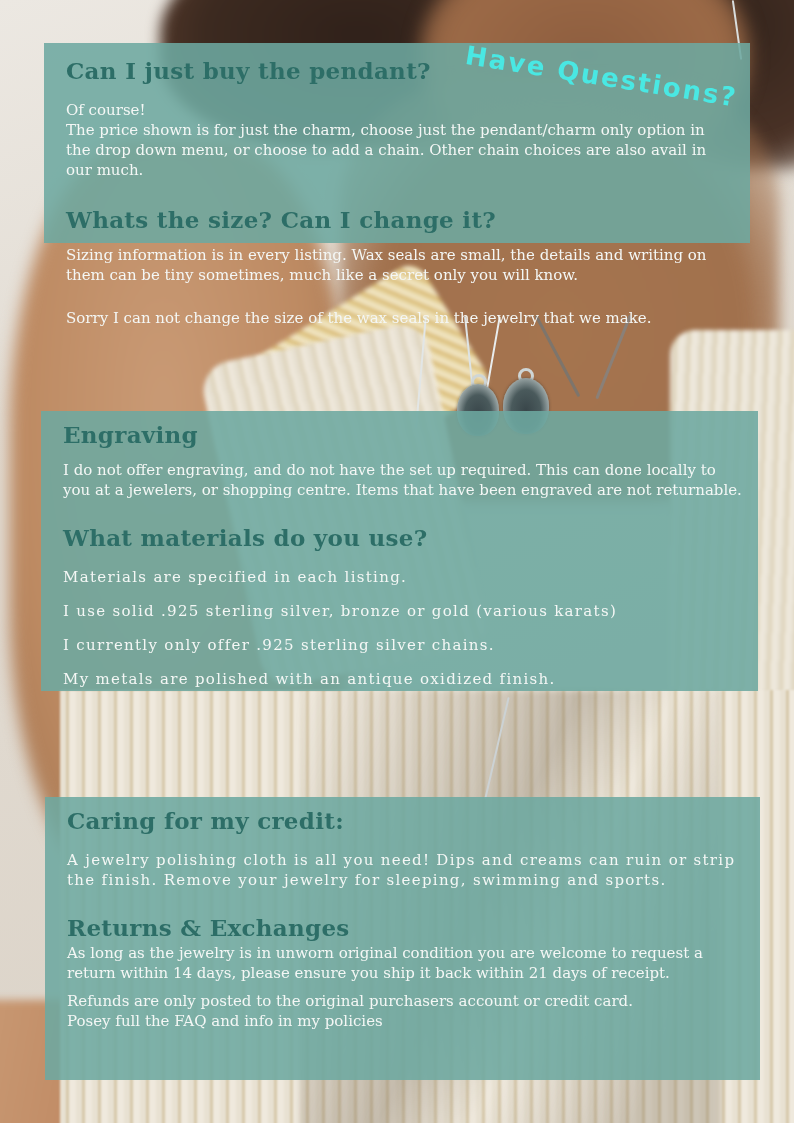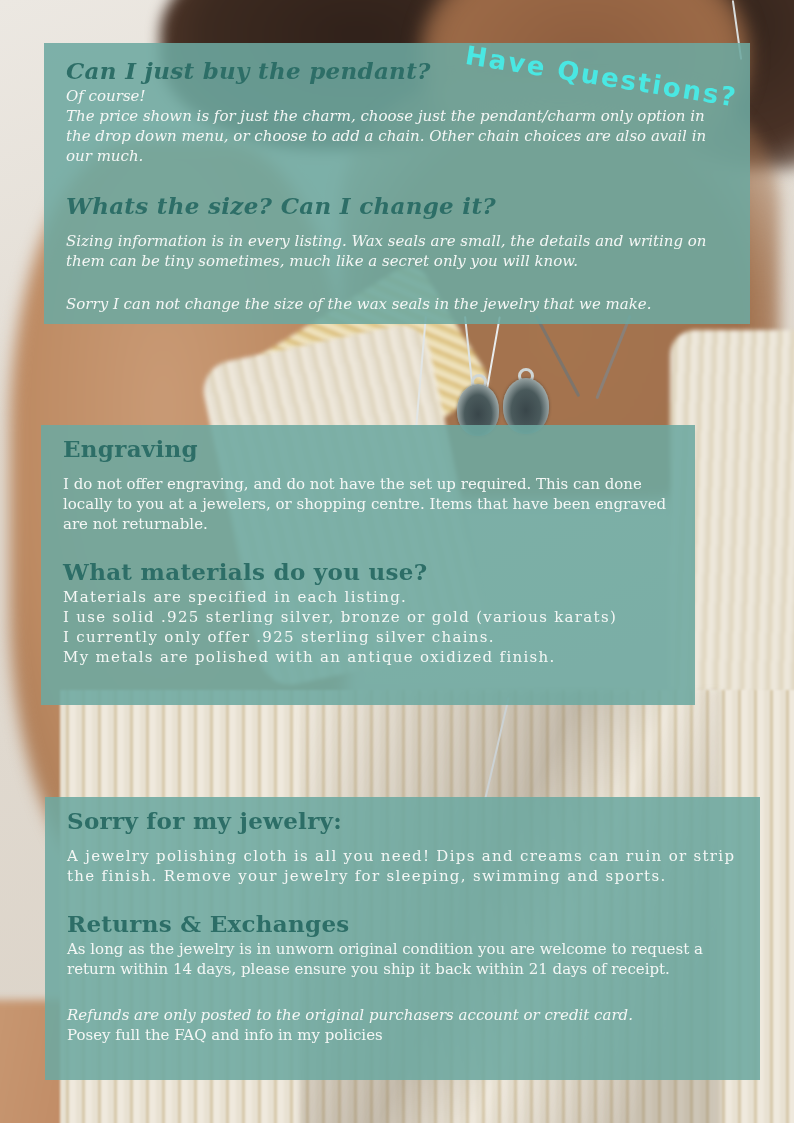--- a/index.html
+++ b/index.html
@@ -81,33 +81,33 @@
   }
   .bail{
     width:10px; height:10px; border-radius:50%;
     border:3px solid #cfd6d6; background:transparent;
   }
   
   .panel{
     position:absolute; background:var(--panel-color); color:var(--body-color);
     padding:0 16px 0 22px; box-sizing:border-box; z-index:3;
   }
-  .panel-top{left:44px; top:43px; width:706px; height:281px;font-style:italic;}
-  .panel-mid{left:41px; top:425px; width:654px; height:280px;}
+  .panel-top{left:44px; top:43px; width:706px; height:200px;}
+  .panel-mid{left:41px; top:411px; width:717px; height:280px;}
   .panel-bot{left:45px; top:797px; width:715px; height:283px;}
   h2{
     font-size:23px; line-height:1.25; font-weight:600; letter-spacing:0.3px;
     color:var(--heading-color); margin:0;
     font-family:"DejaVu Serif","Liberation Serif",serif;
   }
-  .pt-1{padding-top:14px;} .mt-6{margin-top:0;} .mt-10{margin-top:10px;}
+  .pt-1{padding-top:14px;} .mt-6{margin-top:14px;} .mt-10{margin-top:10px;}
   .mt-16{margin-top:26px;} .mt-18{margin-top:24px;} .mt-20{margin-top:23px;}
-  .mt-26{margin-top:26px;font-style:italic;}
+  .mt-26{margin-top:8px;}
   p,.line{font-size:15px; line-height:20px; margin:0;}
-  .spaced{letter-spacing:1.3px;}
+  .spaced{letter-spacing:1.3px;margin-top:14px;}
   .note{
     position:absolute; left:468px; top:40px; z-index:4;
     transform:rotate(9deg); transform-origin:left top;
     font-family:"DejaVu Sans","Liberation Sans",sans-serif;
     font-size:26px; font-weight:bold; letter-spacing:2px;
     color:var(--note-color); white-space:nowrap;
   }
 </style>
 </head>
 <body>
@@ -156,21 +156,21 @@
     <h2 style="padding-top:10px;">Engraving</h2>
     <p class="mt-10">I do not offer engraving, and do not have the set up required.  This can done locally to you at a jewelers, or shopping centre.  Items that have been engraved are not returnable.</p>
     <h2 class="mt-18">What materials do you use?</h2>
     <p class="line spaced mt-16">Materials are specified in each listing.</p>
     <p class="line spaced">I use solid .925 sterling silver, bronze or gold (various karats)</p>
     <p class="line spaced mt-20">I currently only offer .925 sterling silver chains.</p>
     <p class="line spaced">My metals are polished with an antique oxidized finish.</p>
   </div>
 
   <div class="panel panel-bot">
-    <h2 style="padding-top:10px;">Sorry for my jewelry:</h2>
+    <h2 style="padding-top:10px;">Caring for my credit:</h2>
     <p class="spaced mt-10">A jewelry polishing cloth is all you need!  Dips and creams can ruin or strip the finish.  Remove your jewelry for sleeping, swimming and sports.</p>
     <h2 class="mt-18">Returns &amp; Exchanges</h2>
     <p>As long as the jewelry is in unworn original condition you are welcome to request a return within 14 days, please ensure you ship it back within 21 days of receipt.</p>
     <p class="mt-26">Refunds are only posted to the original purchasers account or credit card.</p>
     <p>Posey full the FAQ and info in my policies</p>
   </div>
 
 </div>
 
 </body></html>

